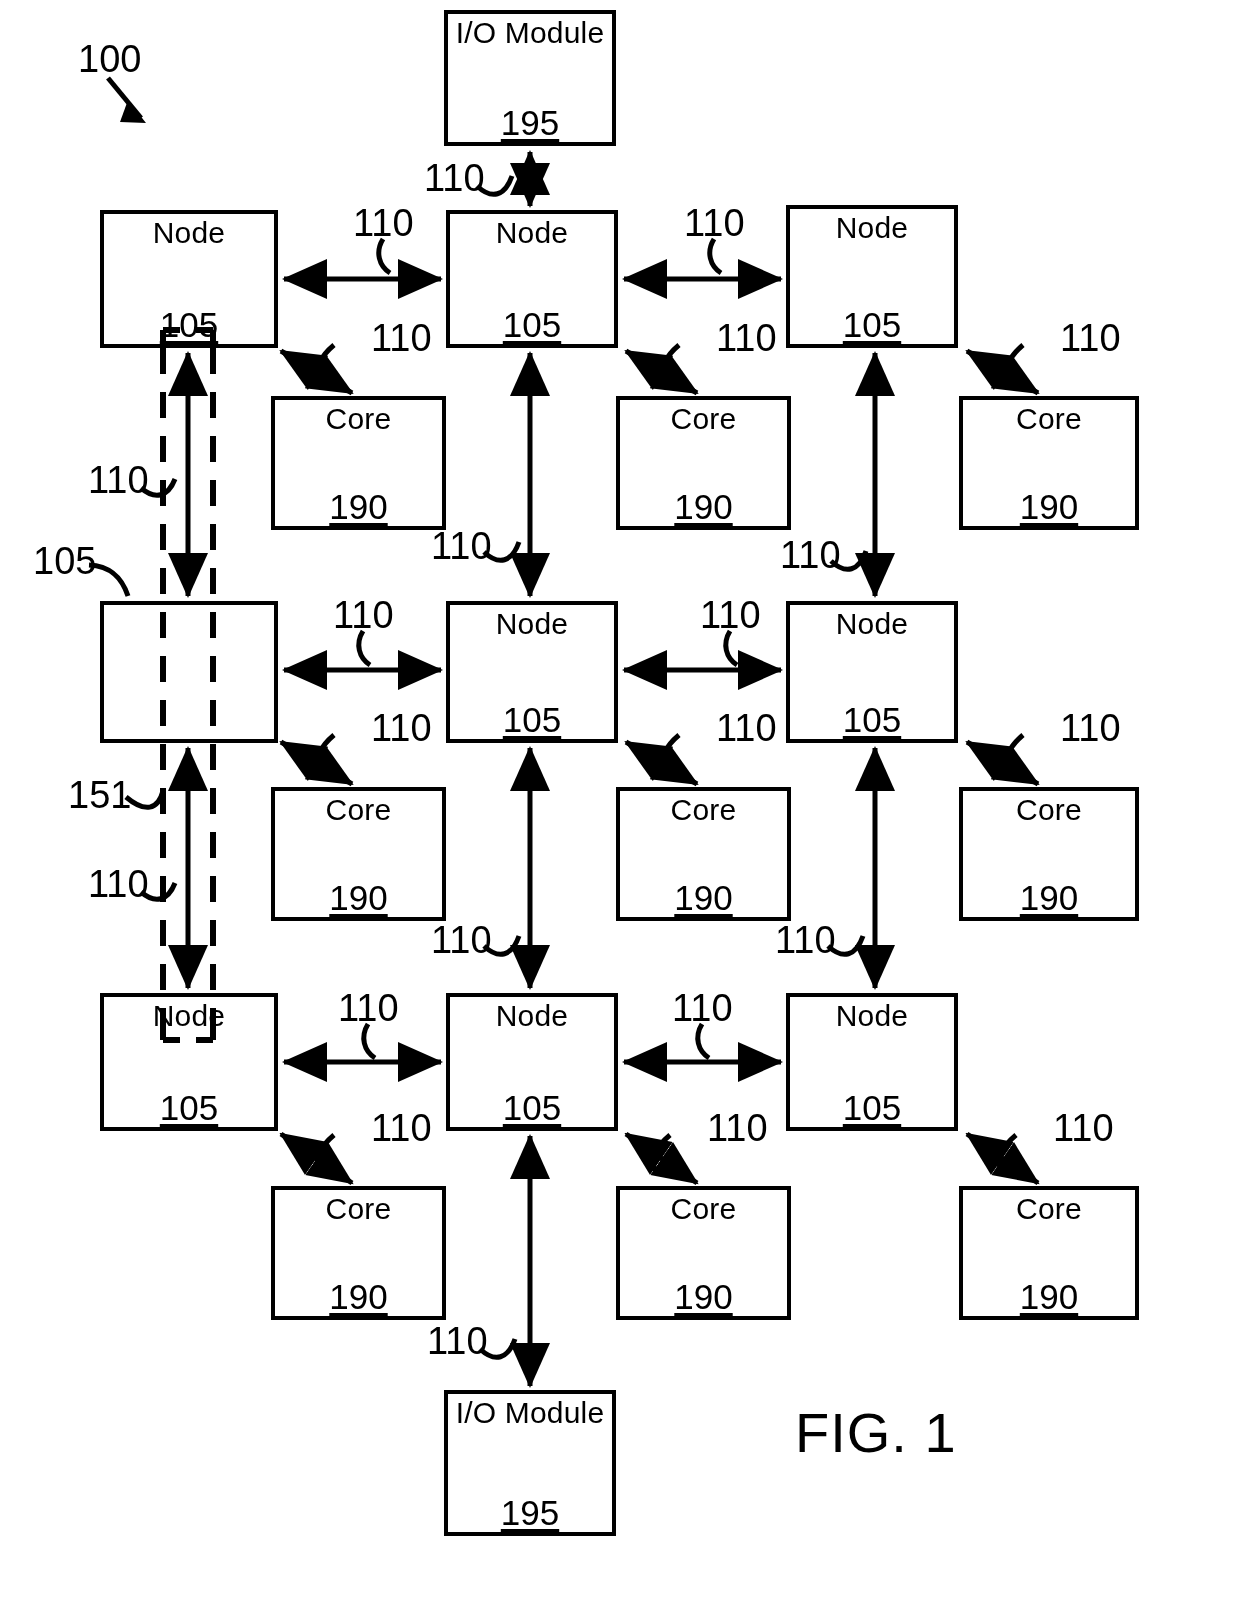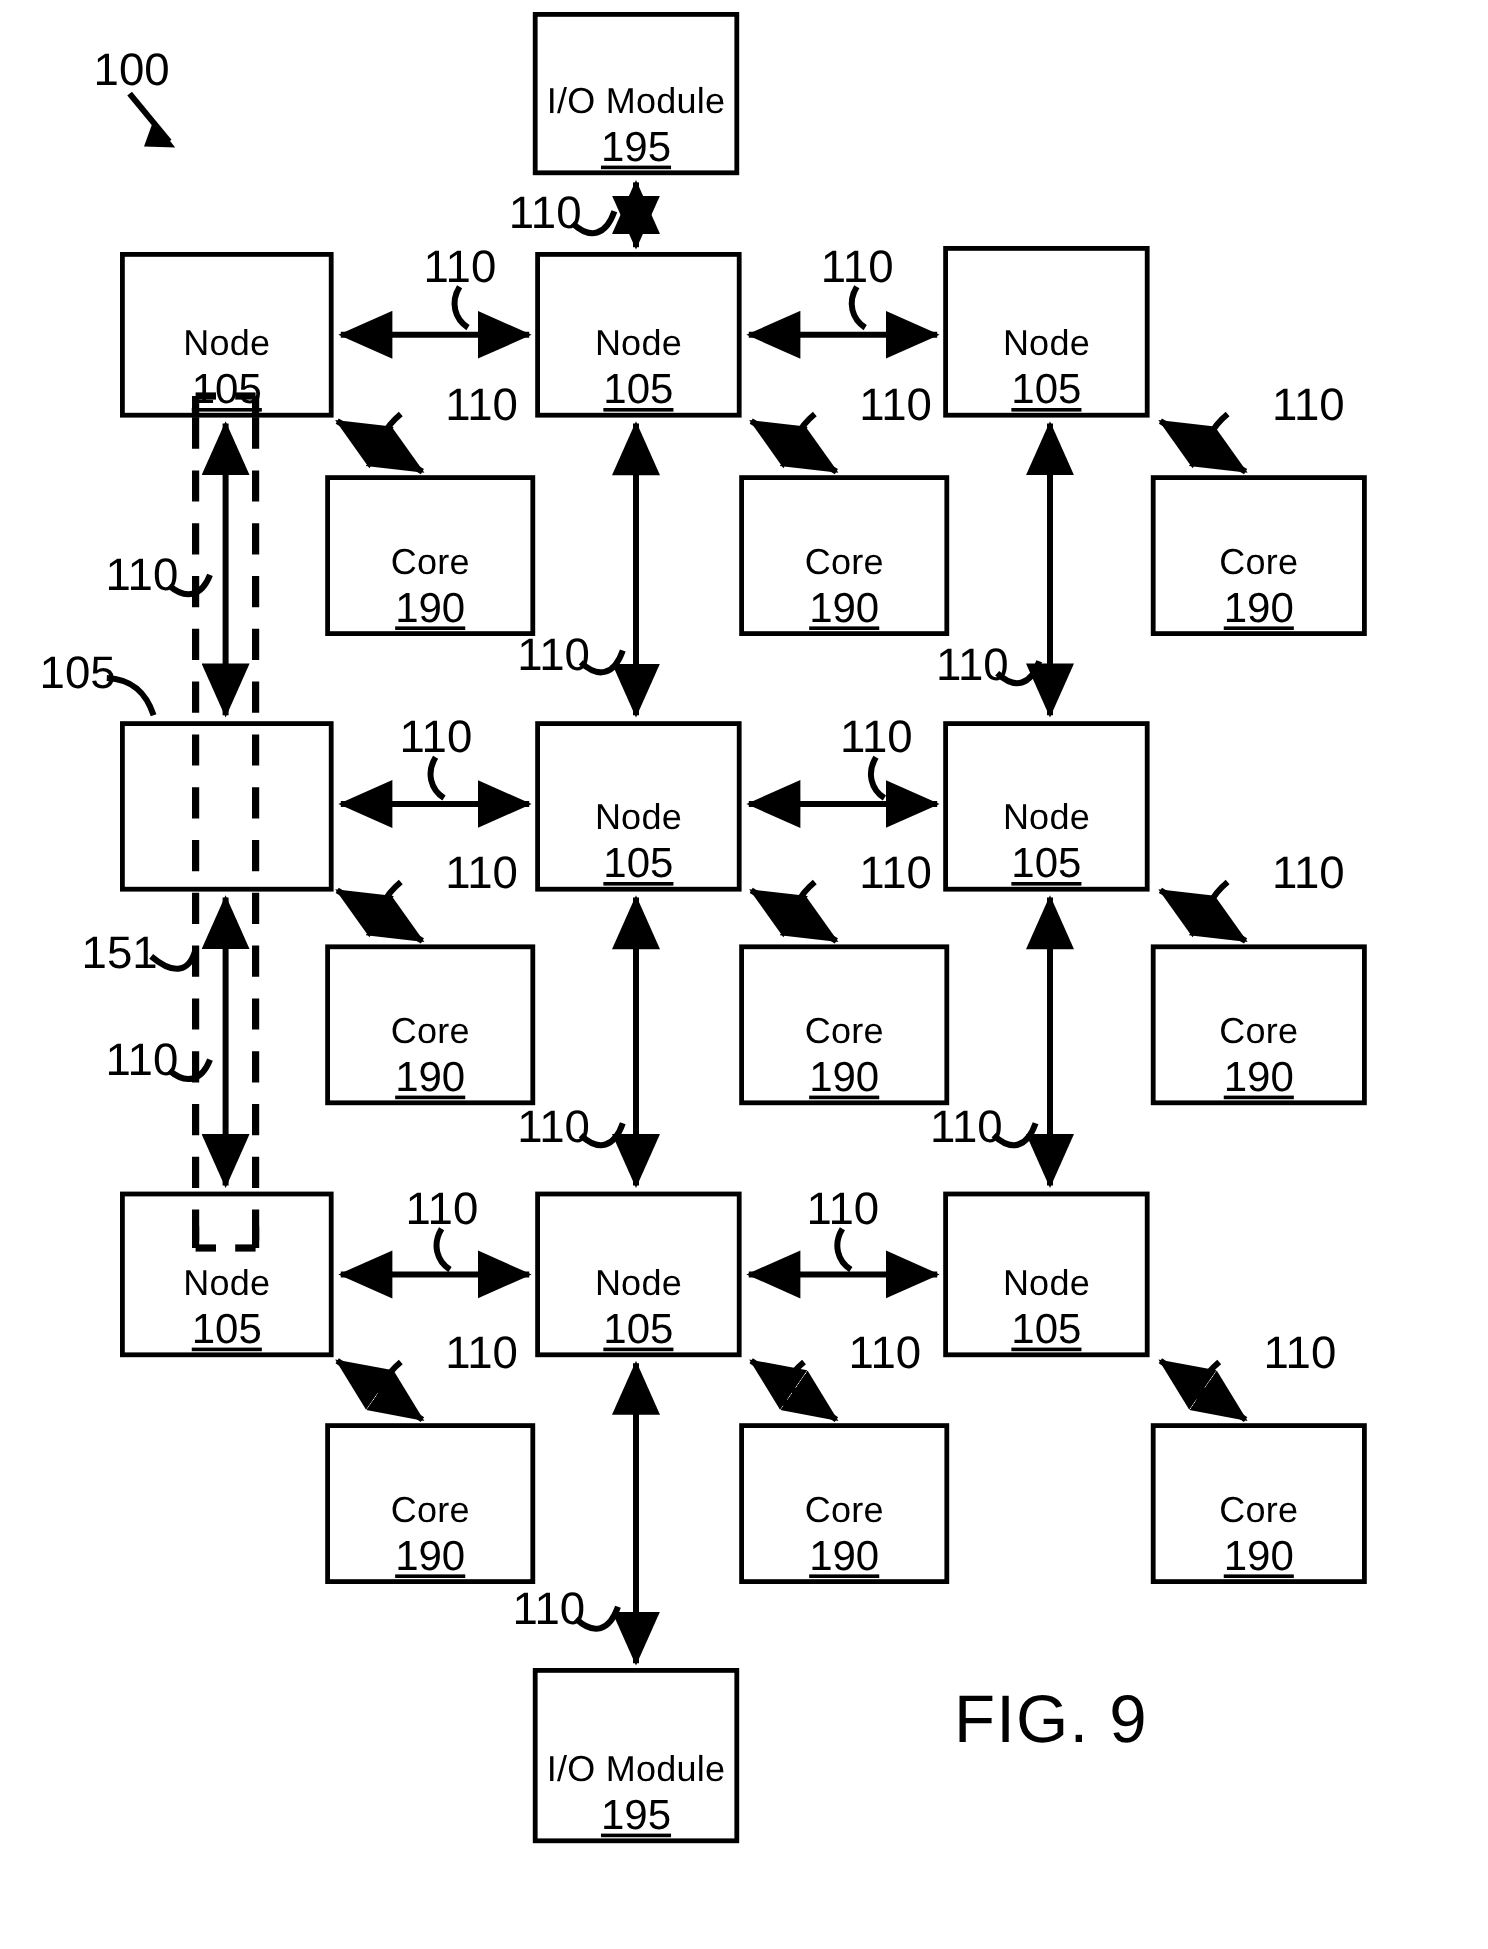--- a/index.html
+++ b/index.html
@@ -26,21 +26,21 @@
     height: 1624px;
   }
   .box {
     position: absolute;
     box-sizing: border-box;
     border: 4px solid #000;
     background: transparent;
     display: flex;
     flex-direction: column;
     align-items: center;
-    justify-content: flex-end;
+    justify-content: space-between;
     z-index: 3;
   }
   .box .label-line1 {
     font-size: 30px;
     line-height: 38px;
     letter-spacing: 0.2px;
     white-space: nowrap;
   }
   .box .label-line2 {
     font-size: 35px;
@@ -288,15 +288,15 @@
   <div class="ref" style="left:88px;  top:869px;">110</div>
   <div class="ref" style="left:431px; top:925px;">110</div>
   <div class="ref" style="left:775px; top:925px;">110</div>
   <div class="ref" style="left:338px; top:993px;">110</div>
   <div class="ref" style="left:672px; top:993px;">110</div>
   <div class="ref" style="left:371px; top:1113px;">110</div>
   <div class="ref" style="left:707px; top:1113px;">110</div>
   <div class="ref" style="left:1053px; top:1113px;">110</div>
   <div class="ref" style="left:427px; top:1326px;">110</div>
 
-  <div class="figlabel" style="left:795px; top:1405px;">FIG. 9</div>
+  <div class="figlabel" style="left:795px; top:1405px;">FIG. 1</div>
 
 </div>
 
 </body></html>

